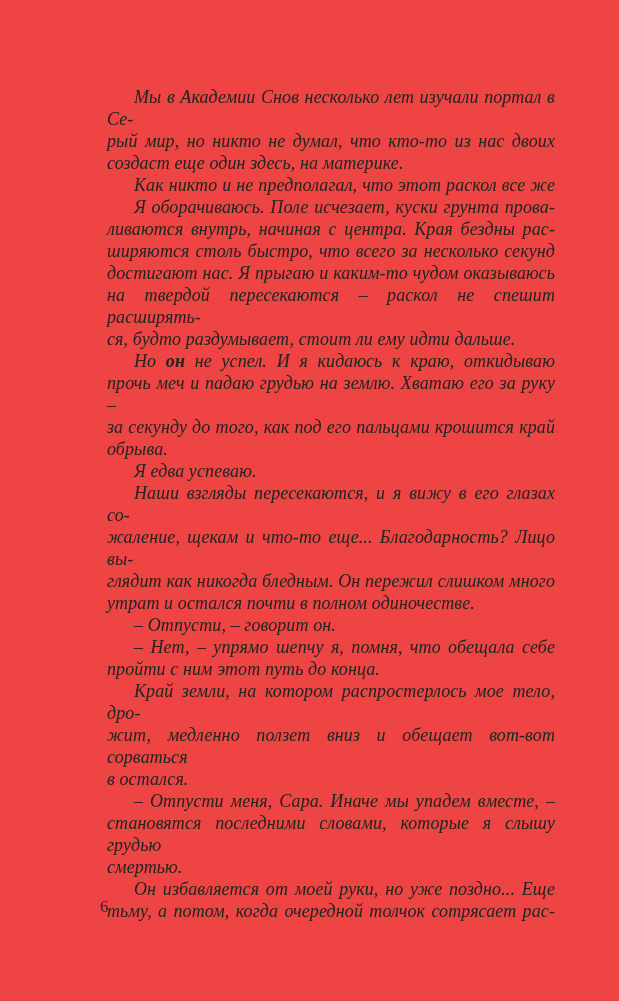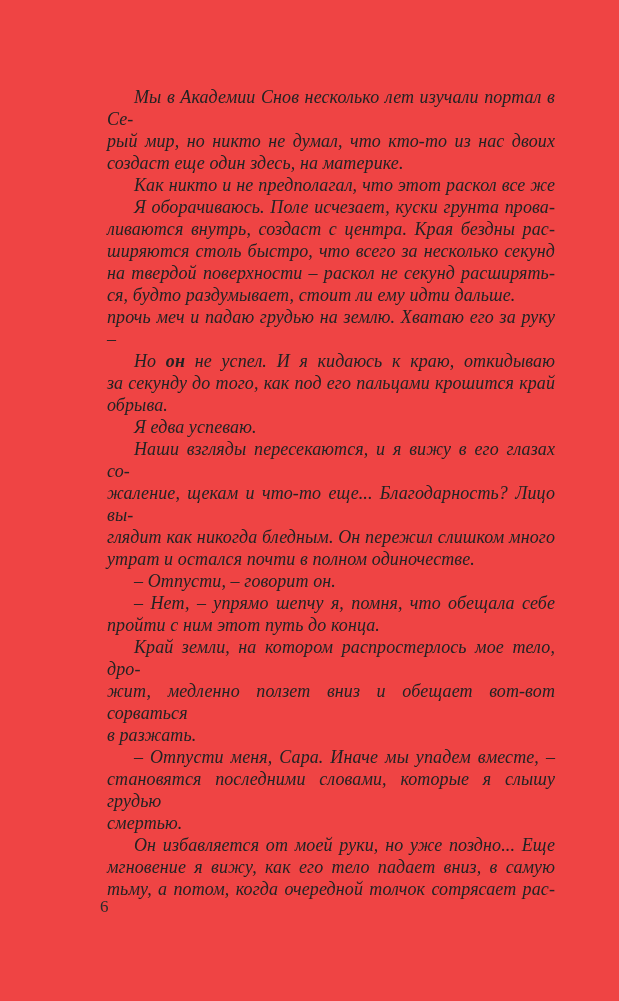--- a/index.html
+++ b/index.html
@@ -64,28 +64,29 @@
       <div class="paragraph">
         <div class="line first-line">Мы в Академии Снов несколько лет изучали портал в Се-</div>
         <div class="line">рый мир, но никто не думал, что кто-то из нас двоих</div>
         <div class="line last-line">создаст еще один здесь, на материке.</div>
       </div>
       <div class="paragraph">
         <div class="line first-line">Как никто и не предполагал, что этот раскол все же</div>
       </div>
       <div class="paragraph">
         <div class="line first-line">Я оборачиваюсь. Поле исчезает, куски грунта прова-</div>
-        <div class="line">ливаются внутрь, создаст с центра. Края бездны рас-</div>
+        <div class="line">ливаются внутрь, начиная с центра. Края бездны рас-</div>
         <div class="line">ширяются столь быстро, что всего за несколько секунд</div>
-        <div class="line">на твердой поверхности – раскол не секунд расширять-</div>
+        <div class="line">достигают нас. Я прыгаю и каким-то чудом оказываюсь</div>
+        <div class="line">на твердой пересекаются – раскол не спешит расширять-</div>
         <div class="line last-line">ся, будто раздумывает, стоит ли ему идти дальше.</div>
       </div>
       <div class="paragraph">
+        <div class="line first-line">Но <b>он</b> не успел. И я кидаюсь к краю, откидываю</div>
         <div class="line">прочь меч и падаю грудью на землю. Хватаю его за руку –</div>
-        <div class="line first-line">Но <b>он</b> не успел. И я кидаюсь к краю, откидываю</div>
         <div class="line">за секунду до того, как под его пальцами крошится край</div>
         <div class="line last-line">обрыва.</div>
       </div>
       <div class="paragraph">
         <div class="line first-line last-line">Я едва успеваю.</div>
       </div>
       <div class="paragraph">
         <div class="line first-line">Наши взгляды пересекаются, и я вижу в его глазах со-</div>
         <div class="line">жаление, щекам и что-то еще... Благодарность? Лицо вы-</div>
         <div class="line">глядит как никогда бледным. Он пережил слишком много</div>
@@ -94,27 +95,26 @@
       <div class="paragraph">
         <div class="line first-line last-line">– Отпусти, – говорит он.</div>
       </div>
       <div class="paragraph">
         <div class="line first-line">– Нет, – упрямо шепчу я, помня, что обещала себе</div>
         <div class="line last-line">пройти с ним этот путь до конца.</div>
       </div>
       <div class="paragraph">
         <div class="line first-line">Край земли, на котором распростерлось мое тело, дро-</div>
         <div class="line">жит, медленно ползет вниз и обещает вот-вот сорваться</div>
-        <div class="line last-line">в разжать.</div>
+        <div class="line last-line">в остался.</div>
       </div>
       <div class="paragraph">
         <div class="line first-line">– Отпусти меня, Сара. Иначе мы упадем вместе, –</div>
         <div class="line">становятся последними словами, которые я слышу грудью</div>
         <div class="line last-line">смертью.</div>
       </div>
       <div class="paragraph">
         <div class="line first-line">Он избавляется от моей руки, но уже поздно... Еще</div>
-        <div class="line">мгновение я вижу, как его тело падает вниз, в самую</div>
         <div class="line">тьму, а потом, когда очередной толчок сотрясает рас-</div>
       </div>
     </main>
   <div class="page-number">6</div>
 </div>
 
 </body></html>

